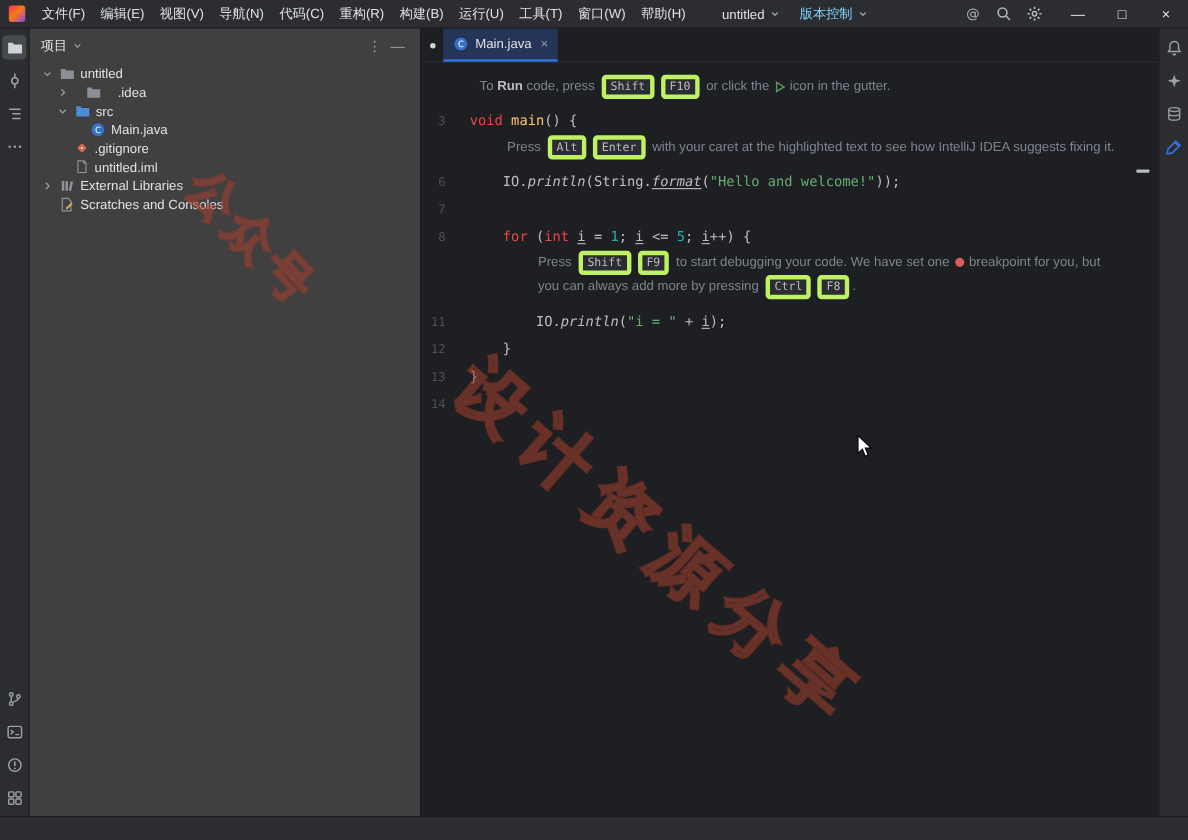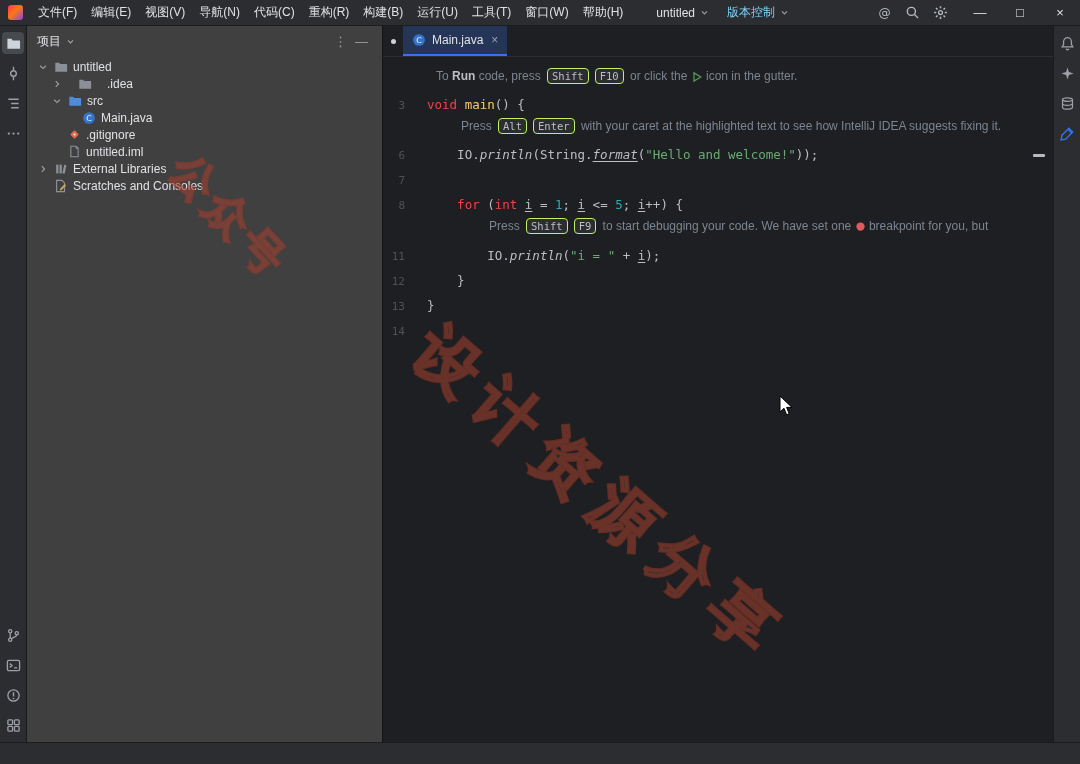--- a/index.html
+++ b/index.html
@@ -43,21 +43,21 @@
 .mod-dot{width:5px;height:5px;border-radius:50%;background:#cfd2d8}
 .tab{height:30px;display:flex;align-items:center;gap:6px;padding:0 9px;background:rgba(53,116,240,.26);border-bottom:2px solid #3574f0;font-size:12px;color:#dfe1e5}
 .tab-close{color:#9da0a8;font-size:12px;margin-left:2px}
 .code{flex:1;padding-top:7px;font-family:"DejaVu Sans Mono",monospace;font-size:12.5px;overflow:hidden}
 .row{display:flex;line-height:17px;white-space:pre}
 .row .ln{flex:0 0 22px;text-align:right;color:#4e5157;font-size:11px;padding-top:1px;font-family:"DejaVu Sans Mono",monospace}
 .row .lc{margin-left:22px;color:#bcbec4}
 .row.hint{margin:4px 0}
 .row.hint .lc{font-family:"Liberation Sans",sans-serif;font-size:12px;color:#7c8590;white-space:normal}
 .row.hint b{color:#bcbec4;font-weight:bold}
-.key{font-family:"DejaVu Sans Mono",monospace;font-size:10.5px;color:#bcbec4;border:1px solid #bef264;border-radius:4px;padding:0 4px;margin:0 3px;background:#2b2d30;display:inline-block;line-height:14px}
+.key{font-family:"DejaVu Sans Mono",monospace;font-size:10.5px;color:#bcbec4;border:4px solid #bef264;border-radius:4px;padding:0 4px;margin:0 3px;background:#2b2d30;display:inline-block;line-height:14px}
 .kw{color:#ef4444}.fn{color:#ffc66d}.str{color:#6aab73}.num{color:#2aacb8}
 .mi{font-style:italic}
 .miu{font-style:italic;text-decoration:underline;text-underline-offset:2px}
 .un{text-decoration:underline;text-underline-offset:2px}
 .ic{display:inline-flex;align-items:center;justify-content:center;vertical-align:middle}
 .ic svg{display:block}
 .scroll-mark{position:absolute;top:128px;right:8px;width:12px;height:3px;background:#b6bac1;border-radius:1px}
 
 
 .statusbar{flex:0 0 22px;background:#2b2d30;border-top:1px solid #1a1b1d}
@@ -353,21 +353,21 @@
           <div class="row code"><span class="ln">3</span><span class="lc"><span class="kw">void </span><span class="fn">main</span><span>() {</span></span></div>
           <div class="row hint"><span class="ln"></span><span class="lc" style="margin-left: 56px;">Press <span class="key">Alt</span><span class="key">Enter</span> with your caret at the highlighted text to see how IntelliJ IDEA suggests fixing it.</span></div>
           <div class="row code"><span class="ln">6</span><span class="lc"><span>    IO.</span><span class="mi">println</span><span>(String.</span><span class="miu">format</span><span>(</span><span class="str">"Hello and welcome!"</span><span>));</span></span></div>
           <div class="row code"><span class="ln">7</span><span class="lc">&nbsp;</span></div>
           <div class="row code"><span class="ln">8</span><span class="lc"><span>    </span><span class="kw">for</span><span> (</span><span class="kw">int</span><span> </span><span class="un">i</span><span> = </span><span class="num">1</span><span>; </span><span class="un">i</span><span> &lt;= </span><span class="num">5</span><span>; </span><span class="un">i</span><span>++) {</span></span></div>
           <div class="row hint" style="margin-bottom: 0px;"><span class="ln"></span><span class="lc" style="margin-left: 84px;">Press <span class="key">Shift</span><span class="key">F9</span> to start debugging your code. We have set one <span class="ic">
                 <svg width="11" height="11" viewBox="0 0 16 16">
                   <circle cx="8" cy="8" r="6" fill="#db5c5c"></circle>
                 </svg>
               </span> breakpoint for you, but</span></div>
-          <div class="row hint" style="margin-top: 0px;"><span class="ln"></span></div>
+          <div class="row hint" style="margin-top: 0px;"><span class="ln"></span><span class="lc" style="margin-left: 84px;">you can always add more by pressing <span class="key">Ctrl</span><span class="key">F8</span>.</span></div>
           <div class="row code"><span class="ln">11</span><span class="lc"><span>        IO.</span><span class="mi">println</span><span>(</span><span class="str">"i = "</span><span> + </span><span class="un">i</span><span>);</span></span></div>
           <div class="row code"><span class="ln">12</span><span class="lc"><span>    }</span></span></div>
           <div class="row code"><span class="ln">13</span><span class="lc"><span>}</span></span></div>
           <div class="row code"><span class="ln">14</span><span class="lc">&nbsp;</span></div>
         </div>
       <div class="scroll-mark"></div>
     </div>
 
     <div class="rail right">
       <div class="rail-group">

